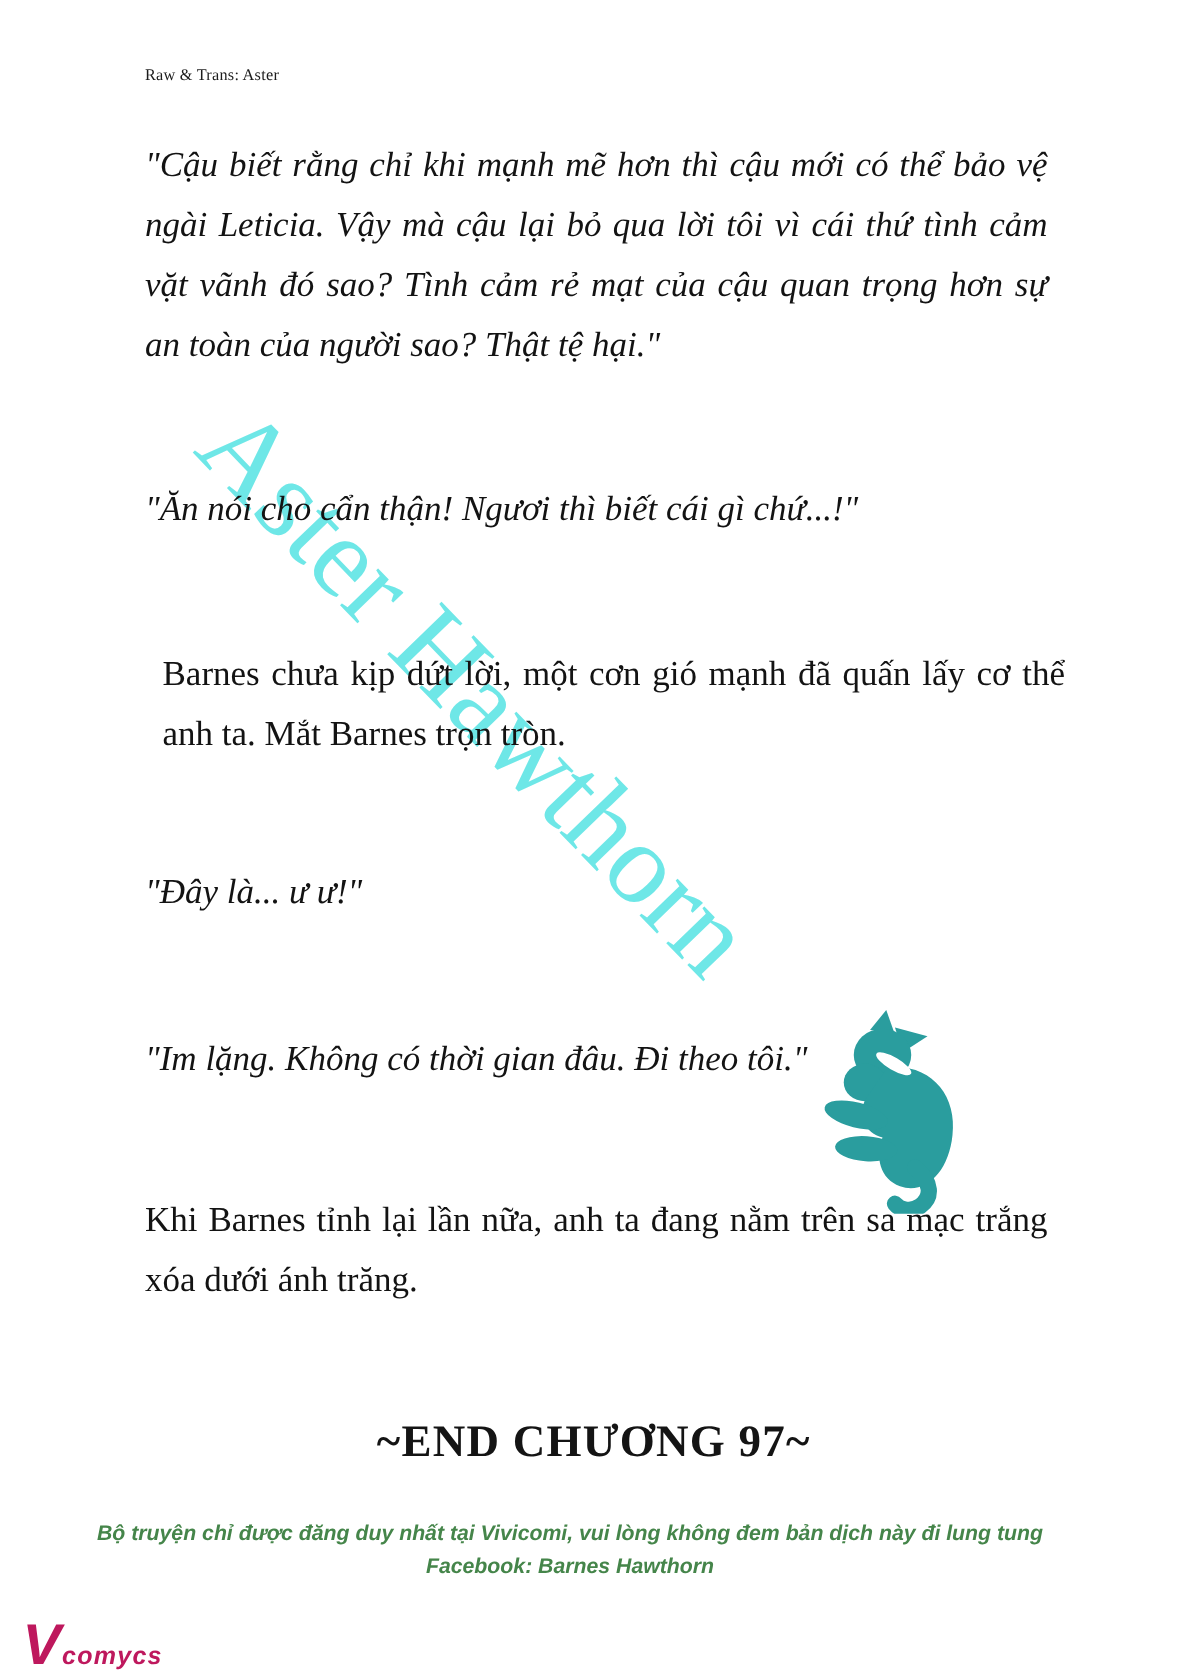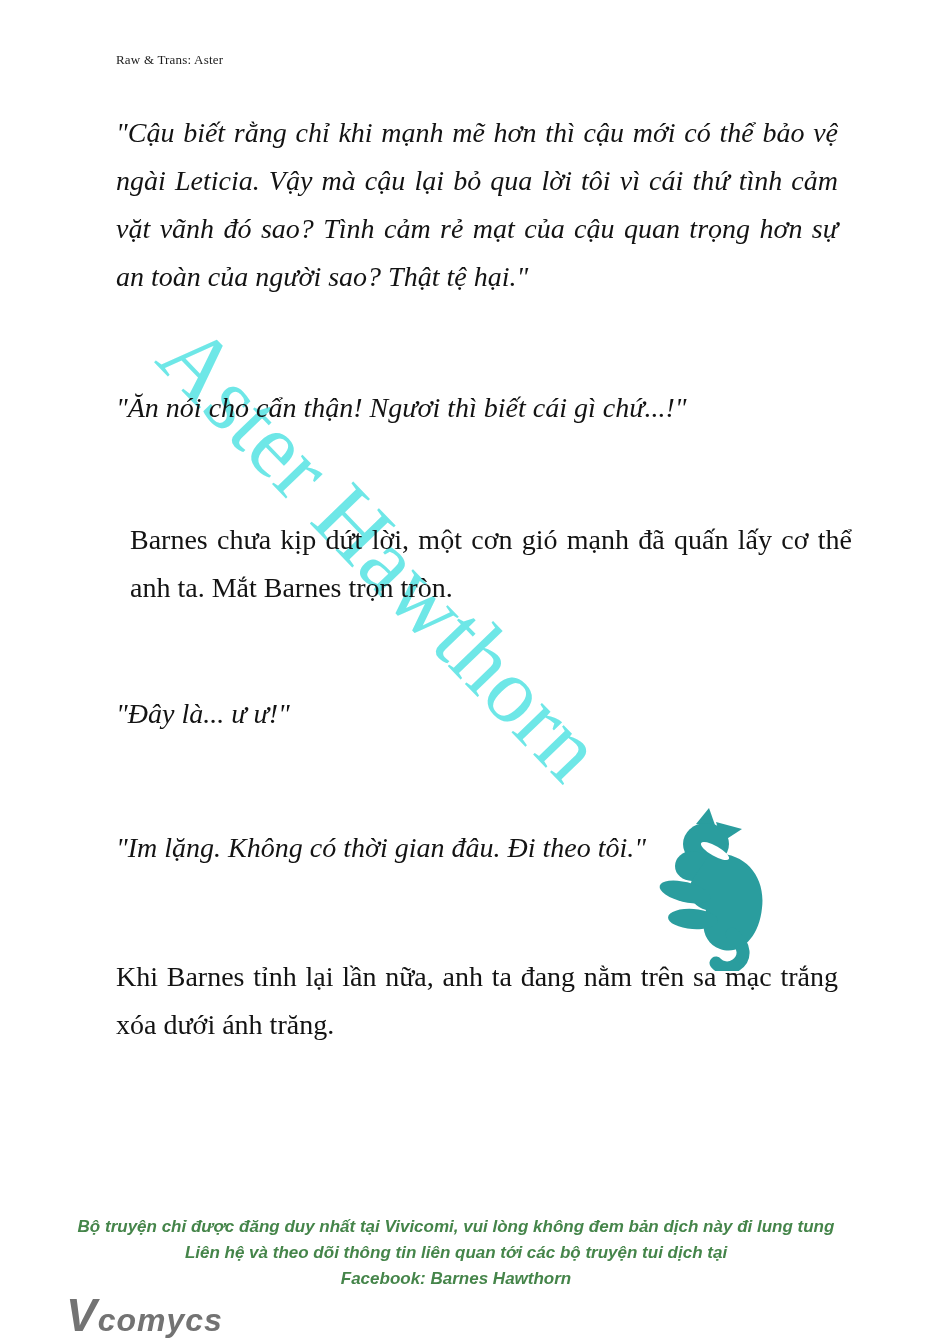--- a/index.html
+++ b/index.html
@@ -54,22 +54,22 @@
     color:#45854a;z-index:3;
   }
   .cat{
     position:absolute;left:652px;top:806px;
     width:130px;height:165px;z-index:2;
   }
   .logo{
     position:absolute;left:18px;top:1288px;
     font-family:"Liberation Sans",sans-serif;
     font-style:italic;font-weight:bold;
-    font-size:32px;color:#737373;
-    letter-spacing:1px;z-index:3;margin-left:48px;
+    font-size:20px;color:#be185d;
+    letter-spacing:1px;z-index:3;
   }
   .logo::first-letter{font-size:46px;}
 </style>
 </head>
 <body>
 
 <div class="page">
 
   <div class="credit">Raw &amp; Trans: Aster</div>
 
@@ -89,22 +89,22 @@
       <ellipse cx="54" cy="38" rx="23" ry="21"></ellipse>
       <ellipse cx="40" cy="60" rx="17" ry="15"></ellipse>
       <path d="M58 48 C92 44 114 70 110 102 C107 132 88 150 68 143 C52 137 48 120 54 104 C40 100 34 88 40 74 Z"></path>
       <ellipse cx="33" cy="86" rx="26" ry="10" transform="rotate(14 33 86)"></ellipse>
       <ellipse cx="41" cy="113" rx="25" ry="10" transform="rotate(4 41 113)"></ellipse>
       <path d="M80 128 C94 140 94 152 84 159 C77 164 68 162 64 157" stroke="#2a9d9e" stroke-width="13" fill="none" stroke-linecap="round"></path>
     </g>
     <ellipse cx="63" cy="45" rx="16" ry="5" fill="#ffffff" transform="rotate(30 63 45)"></ellipse>
   </svg>
 
+  <h1 class="end-title">~END CHƯƠNG 97~</h1>
 
   <div class="footer">
     <div>Bộ truyện chỉ được đăng duy nhất tại Vivicomi, vui lòng không đem bản dịch này đi lung tung</div>
-    <div>Liên hệ và theo dõi thông tin liên quan tới các bộ truyện tui dịch tại</div>
     <div>Facebook: Barnes Hawthorn</div>
   </div>
 
   <div class="logo">Vcomycs</div>
 
 </div>
 
 </body></html>

